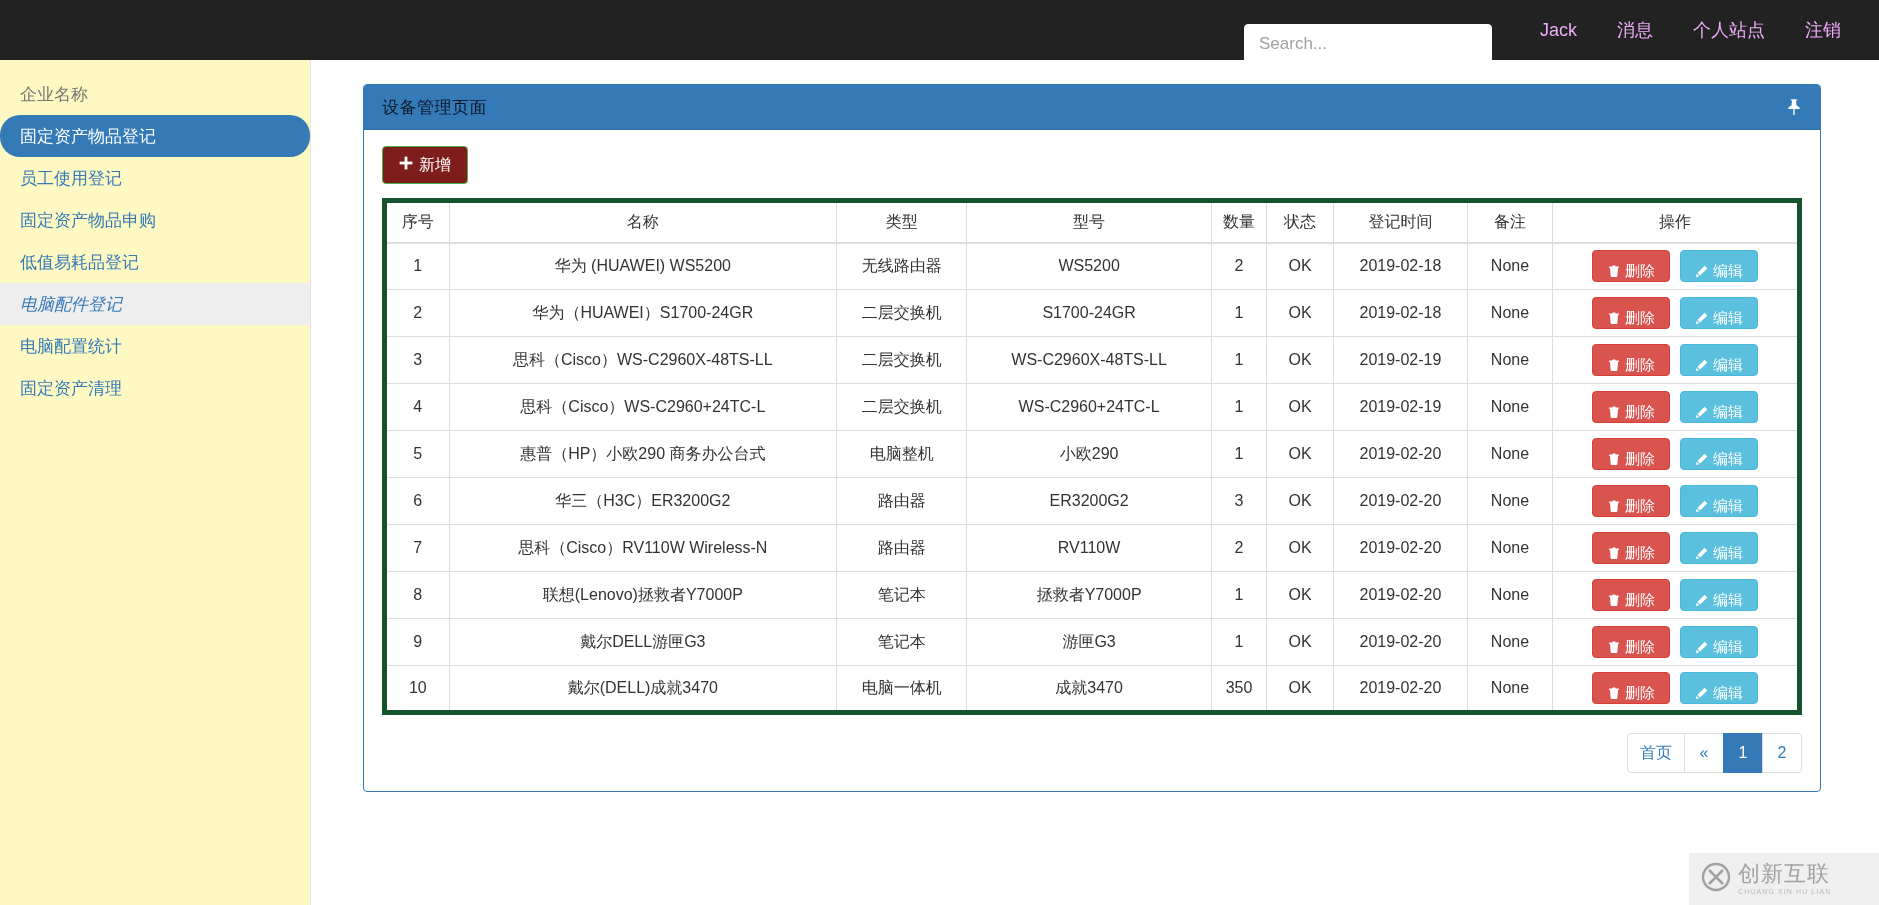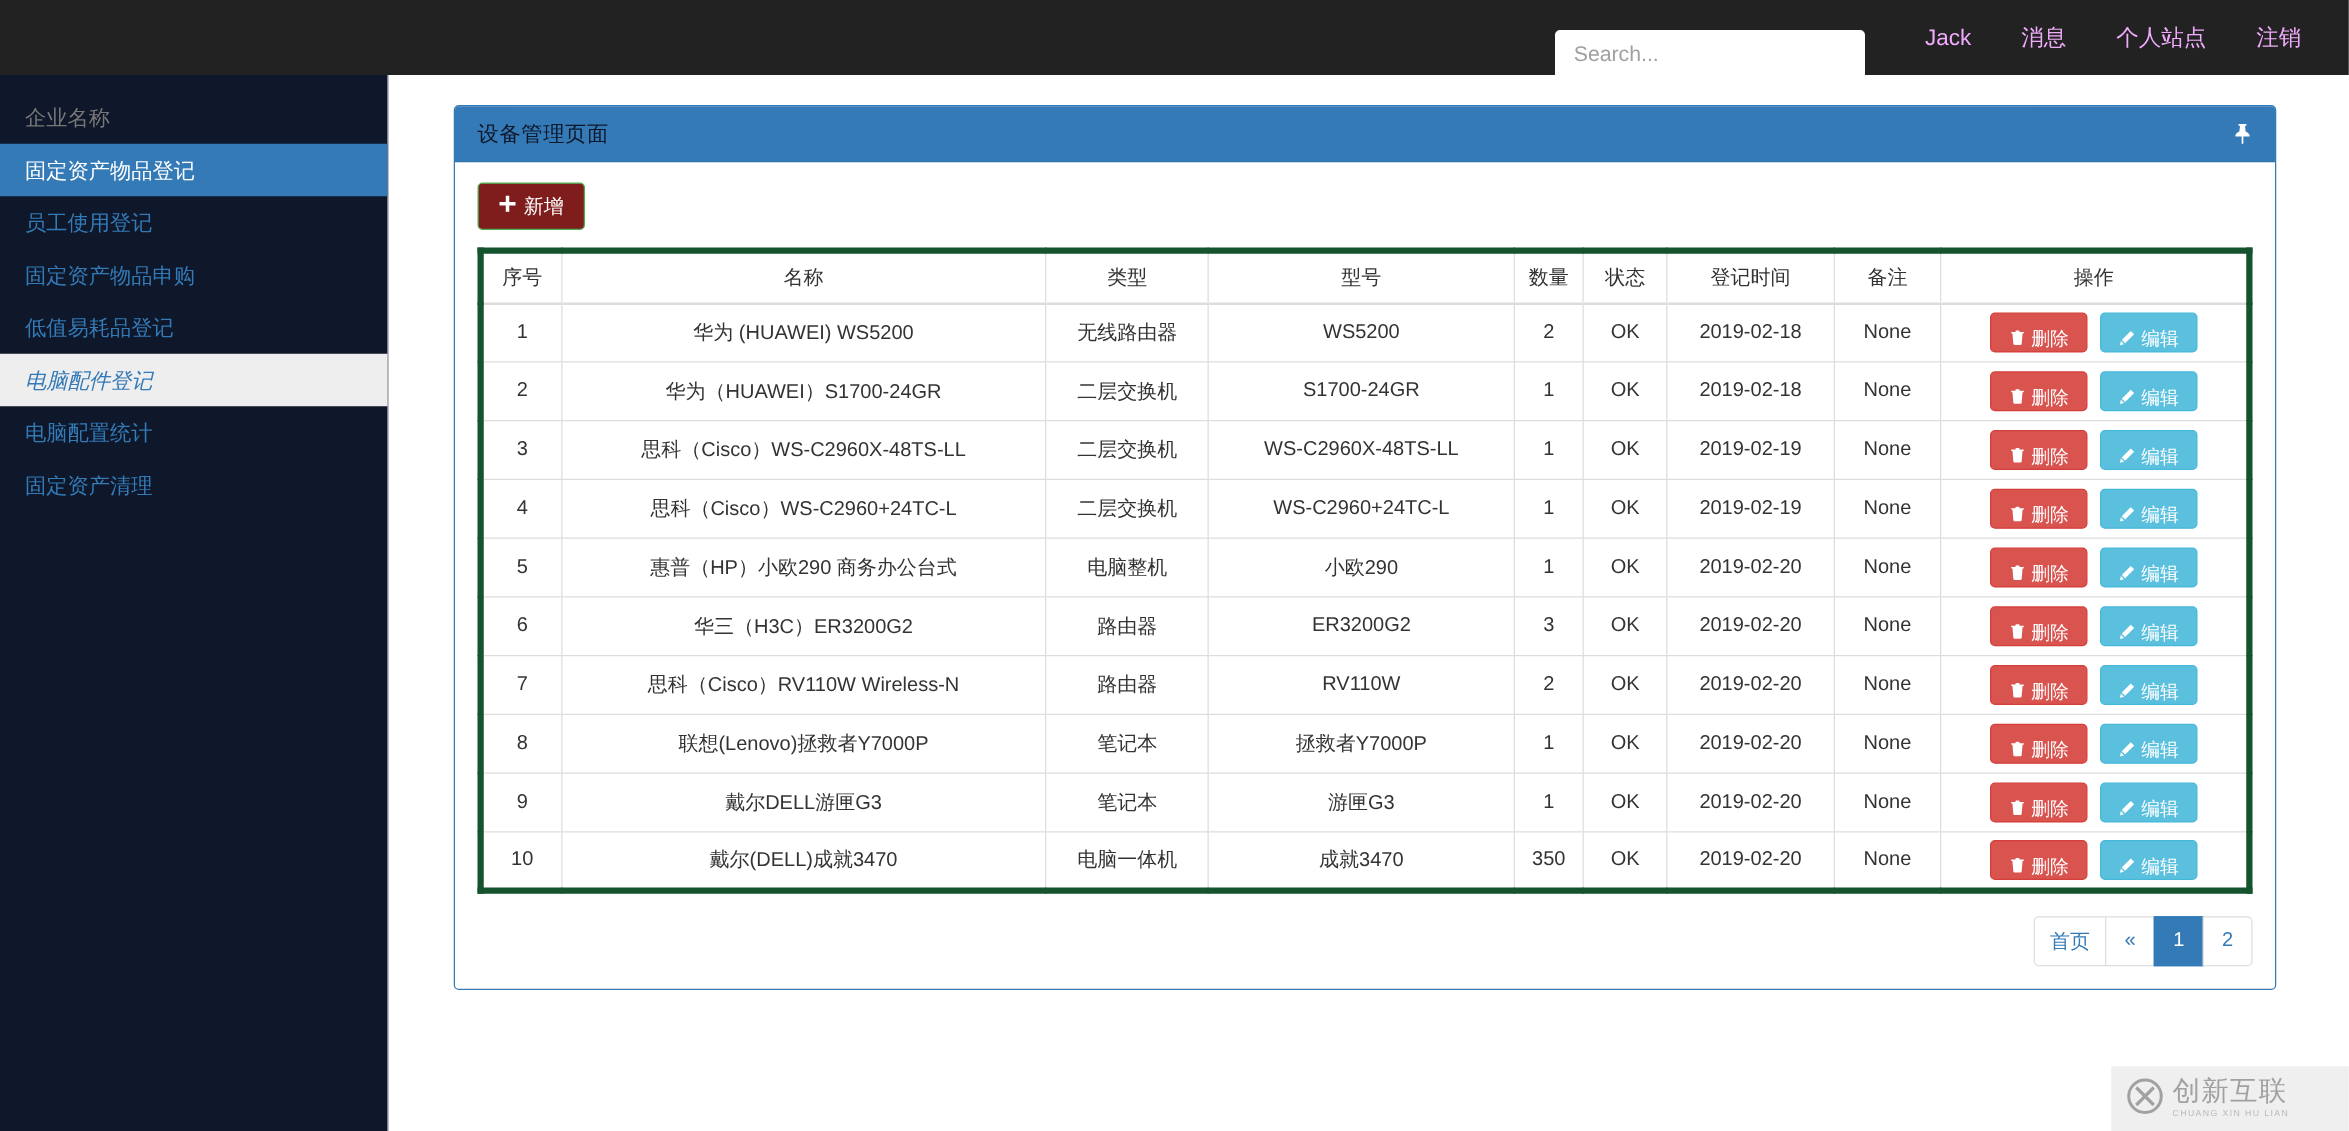--- a/index.html
+++ b/index.html
@@ -40,41 +40,42 @@
     line-height: 60px;
     white-space: nowrap;
     cursor: pointer;
   }
   .nav-link:last-child { padding-right: 38px; }
 
   
   .sidebar {
     position: absolute; top: 60px; left: 0;
     width: 311px; height: 845px;
-    background: #0f172a;
+    background: #fef9c3;
     border-right: 1px solid #e3e3e3;
     padding-top: 13px;
   }
   .side-item {
     display: block;
     height: 42px;
     line-height: 42px;
     padding: 0 20px;
     font-size: 17px;
     color: #337ab7;
     text-decoration: none;
     white-space: nowrap;
     cursor: pointer;
     border-top: 1px solid transparent;
     border-bottom: 1px solid transparent;
   }
   .side-item.heading { color: #777; cursor: default; }
   .side-item.active {
     background: #337ab7;
     color: #ffffff;
+    border-radius: 20px;
   }
   .side-item.hovered { background: #eeeeee; font-style: italic; }
 
   
   .panel {
     position: absolute;
     top: 84px; left: 363px;
     width: 1458px;
     background: #ffffff;
     border: 1px solid #337ab7;

